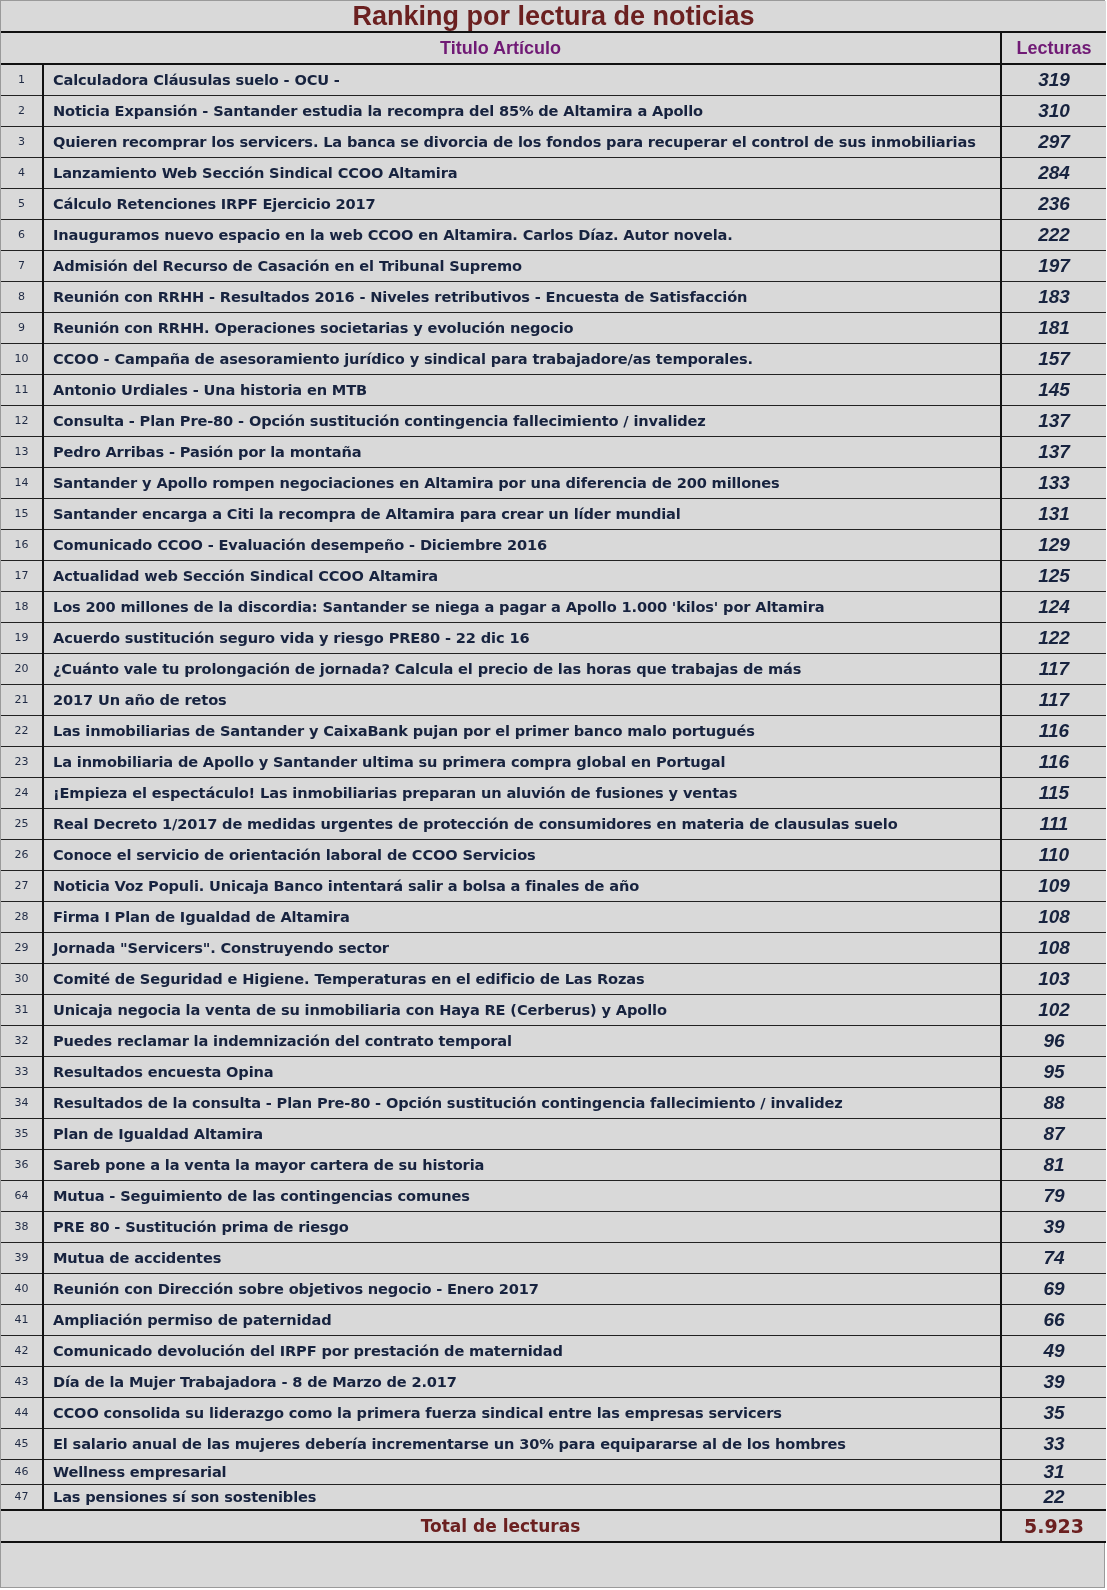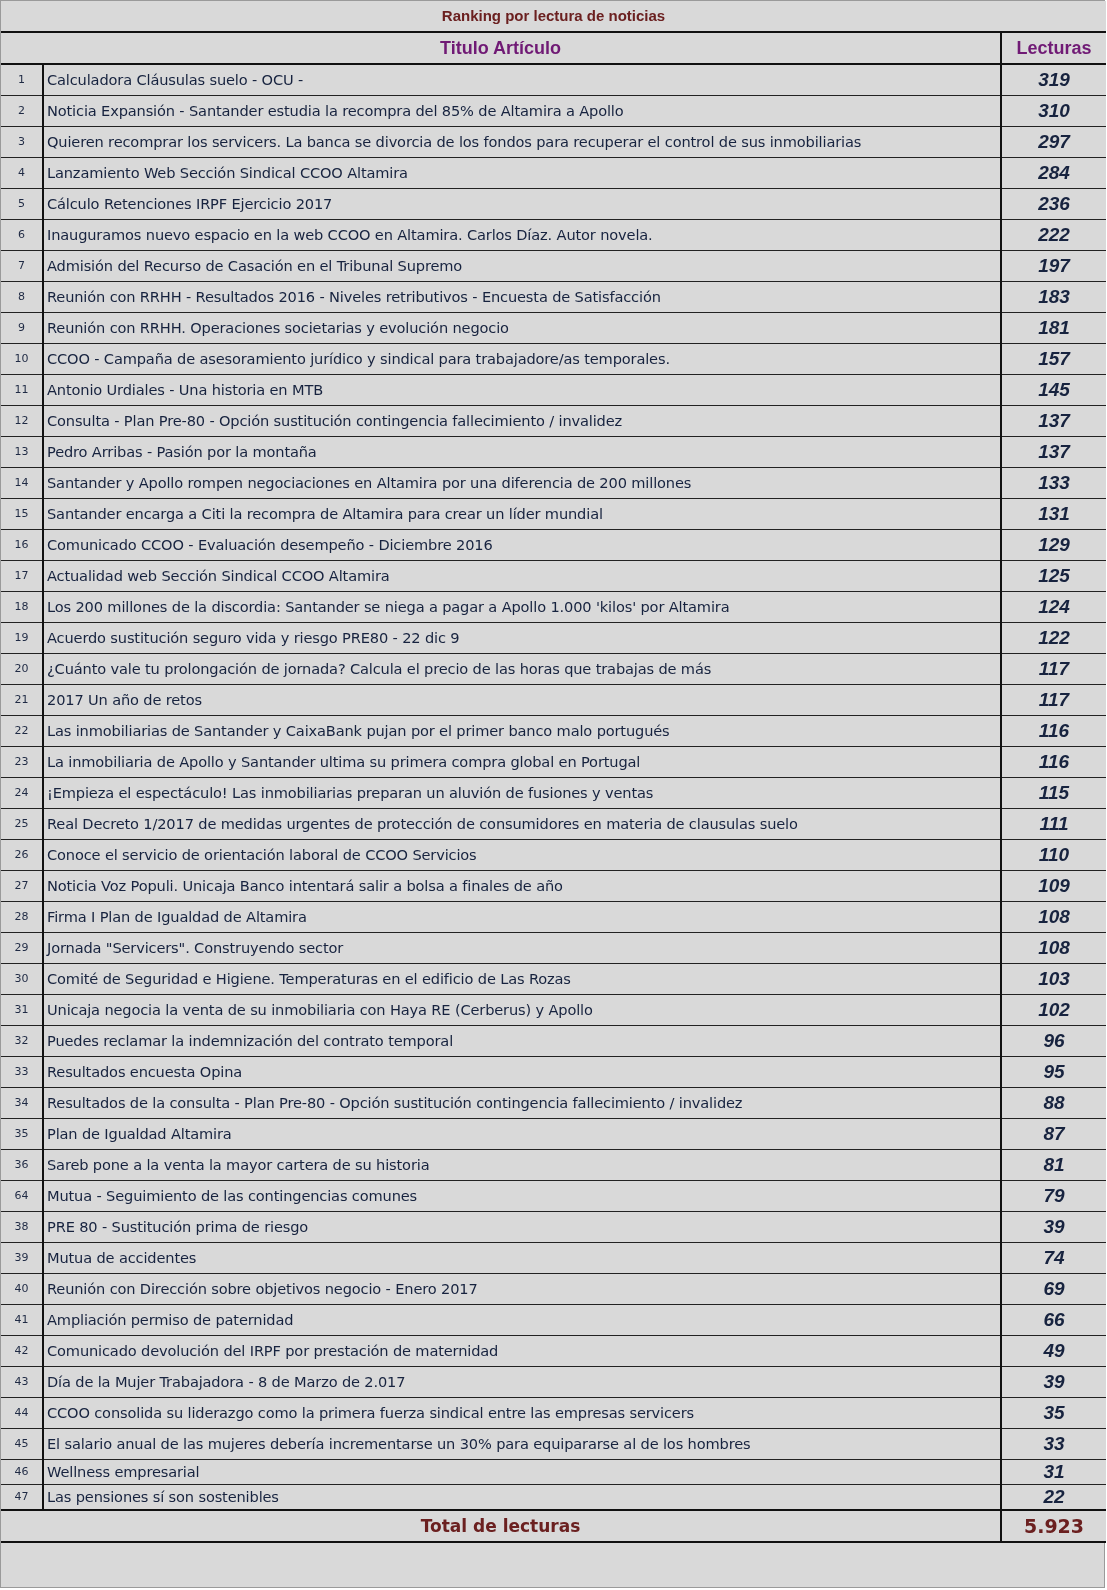--- a/index.html
+++ b/index.html
@@ -20,21 +20,21 @@
     col.c-num { width: 42px; }
     col.c-title { width: 958px; }
     col.c-val { width: 105px; }
     td, th { padding: 0; margin: 0; overflow: hidden; white-space: nowrap; }
     .title-row td {
       height: 30px;
       text-align: center;
       color: #6b2020;
       font-family: "Liberation Sans", sans-serif;
       font-weight: bold;
-      font-size: 15px;
+      font-size: 27px;
       border-bottom: 2px solid #111;
       line-height: 30px;
     }
     .head-row td {
       height: 30px;
       color: #701a75;
       font-family: "Liberation Sans", sans-serif;
       font-weight: bold;
       font-size: 18px;
       border-bottom: 2px solid #111;
@@ -49,23 +49,23 @@
     }
     .data-row.short td { height: 24px; line-height: 24px; }
     .data-row .num {
       text-align: center;
       font-family: "DejaVu Sans", sans-serif;
       font-size: 11px;
       color: #1f2a44;
       border-right: 2px solid #111;
     }
     .data-row .title {
-      padding-left: 3px;
+      padding-left: 9px;
       font-family: "DejaVu Sans", sans-serif;
-      font-weight: normal;
+      font-weight: bold;
       font-size: 14.6px;
       color: #17233f;
       letter-spacing: -0.15px;
     }
     .data-row .val {
       text-align: center;
       font-family: "Liberation Sans", sans-serif;
       font-weight: bold;
       font-size: 19px;
       color: #17233f;
@@ -197,21 +197,21 @@
           <td class="title">Actualidad web Sección Sindical CCOO Altamira</td>
           <td class="val">125</td>
         </tr>
         <tr class="data-row">
           <td class="num">18</td>
           <td class="title">Los 200 millones de la discordia: Santander se niega a pagar a Apollo 1.000 'kilos' por Altamira</td>
           <td class="val">124</td>
         </tr>
         <tr class="data-row">
           <td class="num">19</td>
-          <td class="title">Acuerdo sustitución seguro vida y riesgo PRE80 - 22 dic 9</td>
+          <td class="title">Acuerdo sustitución seguro vida y riesgo PRE80 - 22 dic 16</td>
           <td class="val">122</td>
         </tr>
         <tr class="data-row">
           <td class="num">20</td>
           <td class="title">¿Cuánto vale tu prolongación de jornada? Calcula el precio de las horas que trabajas de más</td>
           <td class="val">117</td>
         </tr>
         <tr class="data-row">
           <td class="num">21</td>
           <td class="title">2017 Un año de retos</td>

